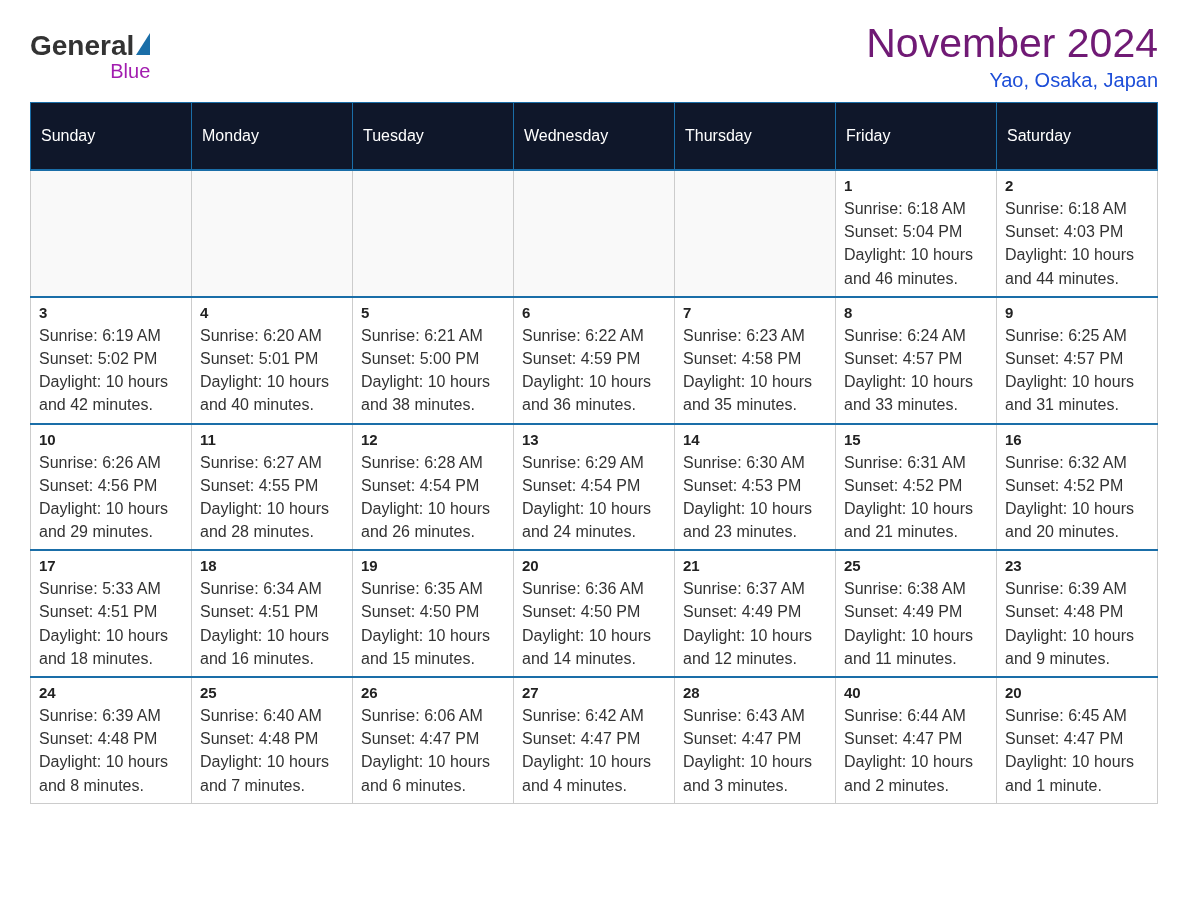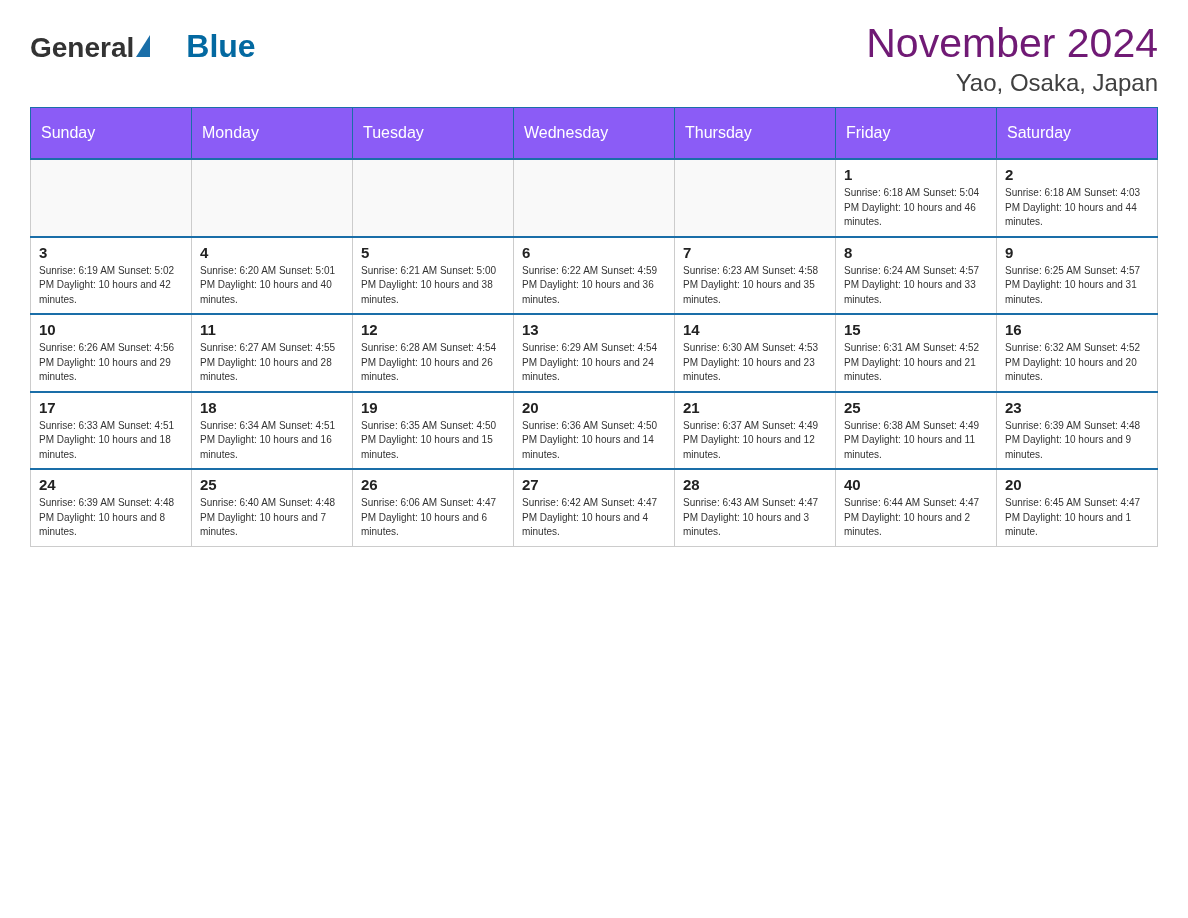--- a/index.html
+++ b/index.html
@@ -11,21 +11,22 @@
       padding: 20px 30px;
     }
     .header {
       display: flex;
       justify-content: space-between;
       align-items: flex-start;
       margin-bottom: 10px;
     }
     .logo {
       display: flex;
-      align-items: center;
+      flex-direction: column;
+      align-items: flex-end;
       margin-top: 10px;
     }
     .logo-top {
       display: flex;
       align-items: center;
     }
     .logo-general {
       font-size: 28px;
       font-weight: bold;
       color: #333;
@@ -33,52 +34,52 @@
     }
     .logo-triangle {
       width: 0;
       height: 0;
       border-left: 14px solid transparent;
       border-bottom: 22px solid #1a6ea8;
       margin-left: 2px;
       margin-top: -4px;
     }
     .logo-blue {
-      font-size: 32px;
-      font-weight: bold;
-      color: #0369a1;
+      font-size: 20px;
+      font-weight: normal;
+      color: #a21caf;
       margin-top: -2px;
       margin-left: 4px;
     }
     .title-block {
       text-align: right;
     }
     .month-title {
       font-size: 41px;
       font-weight: normal;
       color: #701a75;
       font-family: Arial, sans-serif;
       margin-left: 28px;
     }
     .location {
-      font-size: 24px;
-      color: #404040;
+      font-size: 20px;
+      color: #1d4ed8;
       margin-top: 2px;
     }
     .calendar {
       width: 100%;
       border-collapse: collapse;
       margin-top: 8px;
     }
     .calendar th {
-      background-color: #8b5cf6;
+      background-color: #0f172a;
       color: #fff;
       font-size: 16px;
       font-weight: normal;
-      padding: 16px 10px;
+      padding: 24px 10px;
       text-align: left;
       border: 1px solid #1a6ea8;
     }
     .calendar td {
       border: 1px solid #ccc;
       vertical-align: top;
       padding: 6px 8px;
       width: 14.28%;
       min-height: 110px;
       font-size: 13px;
@@ -88,21 +89,21 @@
       border-top: 2px solid #1a6ea8;
     }
     .day-number {
       font-size: 15px;
       font-weight: bold;
       color: #222;
       display: block;
       margin-bottom: 3px;
     }
     .day-info {
-      font-size: 10px;
+      font-size: 16px;
       color: #333;
       line-height: 1.45;
     }
     .empty-cell {
       background: #f9f9f9;
     }
     td.empty-cell {
       border-top: 2px solid #1a6ea8;
     }
   </style>
@@ -239,21 +240,21 @@
         <td>
           <span class="day-number">16</span>
           <div class="day-info">Sunrise: 6:32 AM
 Sunset: 4:52 PM
 Daylight: 10 hours and 20 minutes.</div>
         </td>
       </tr>
       <tr>
         <td>
           <span class="day-number">17</span>
-          <div class="day-info">Sunrise: 6:33 AM
+          <div class="day-info">Sunrise: 5:33 AM
 Sunset: 4:51 PM
 Daylight: 10 hours and 18 minutes.</div>
         </td>
         <td>
           <span class="day-number">18</span>
           <div class="day-info">Sunrise: 6:34 AM
 Sunset: 4:51 PM
 Daylight: 10 hours and 16 minutes.</div>
         </td>
         <td>

